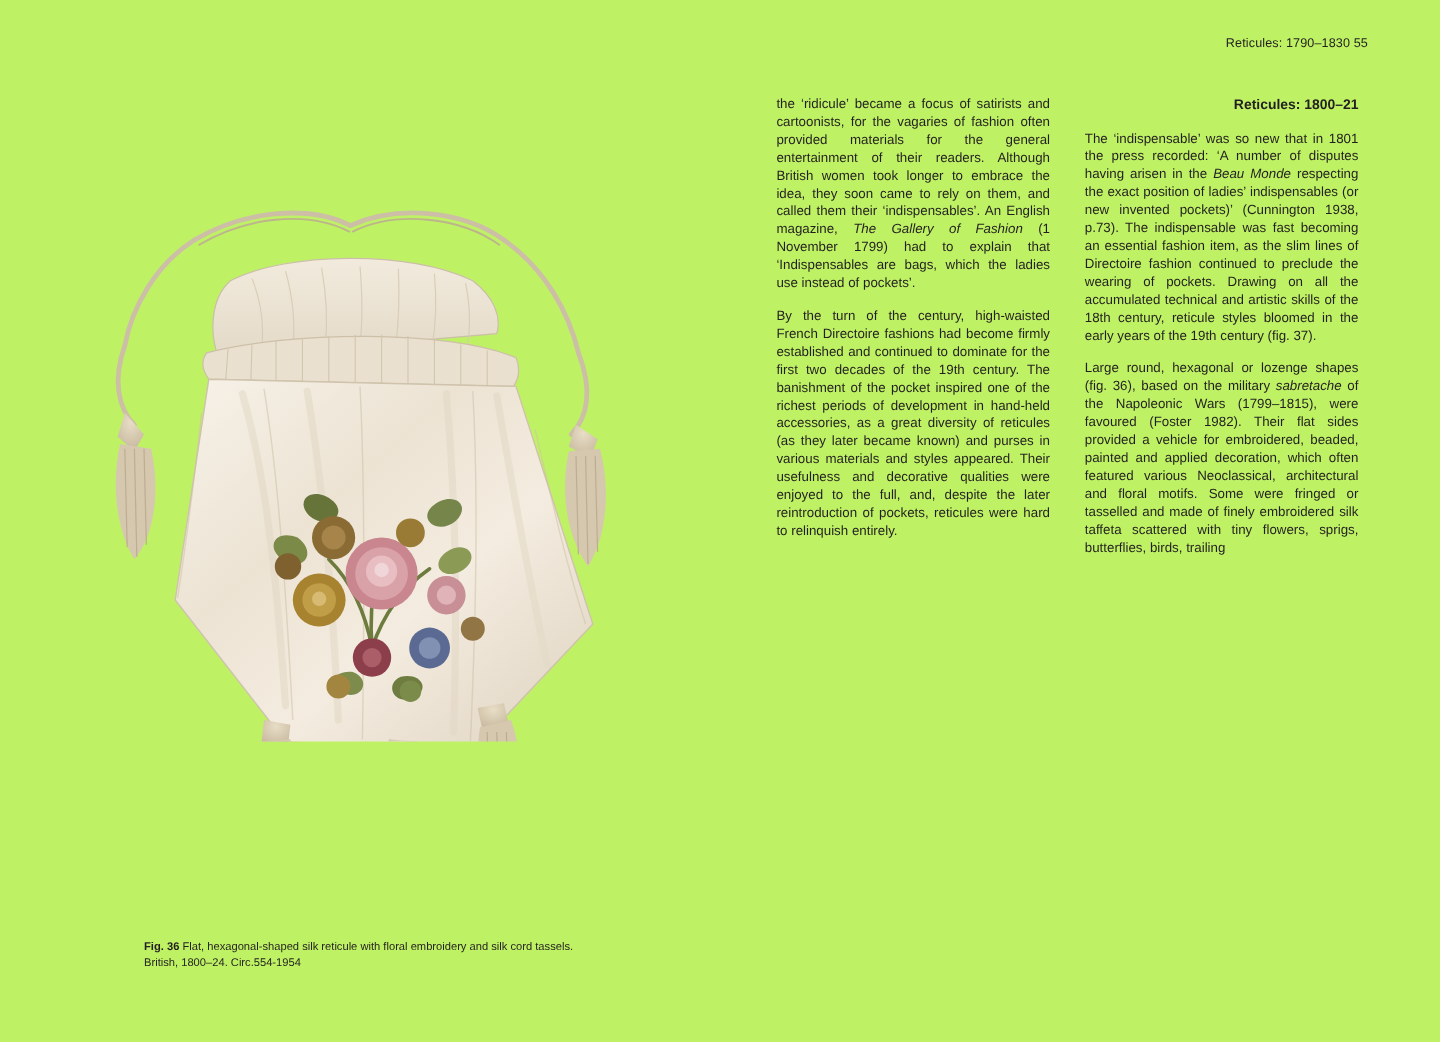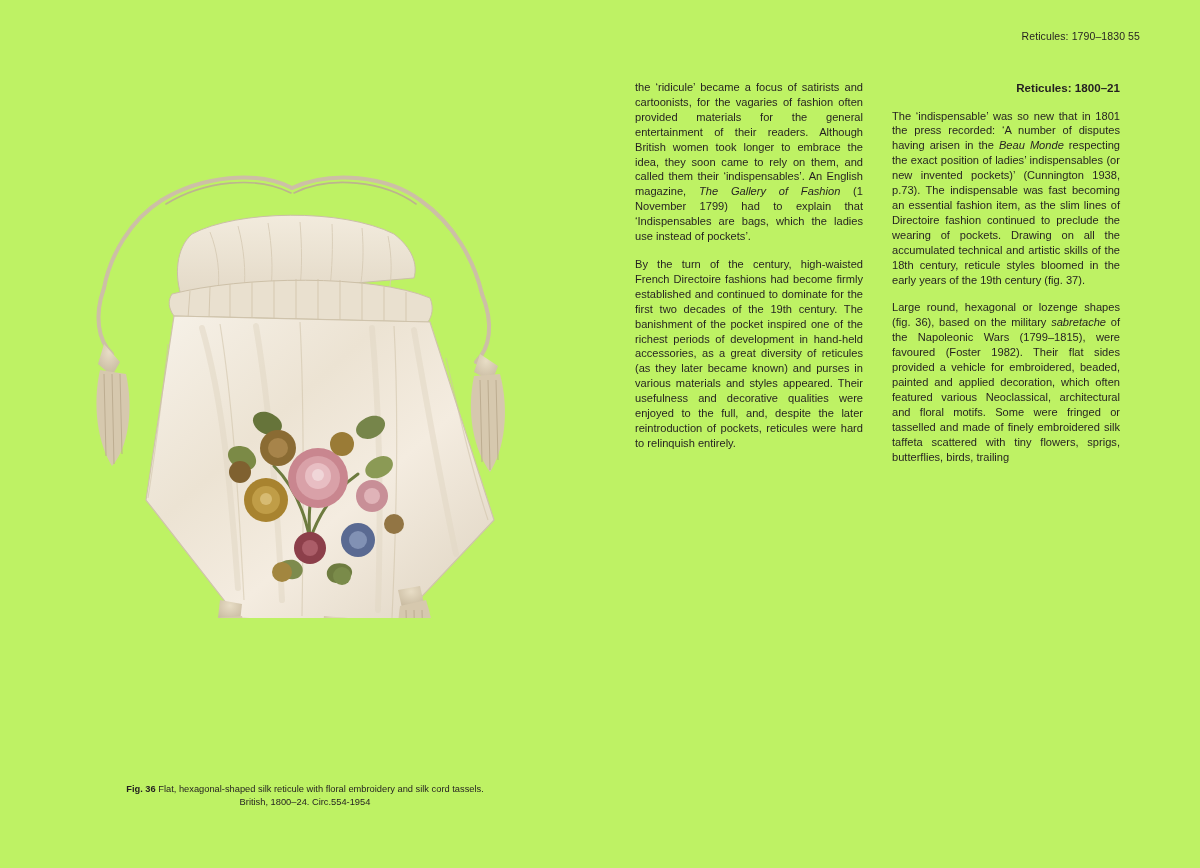--- a/index.html
+++ b/index.html
@@ -47,36 +47,35 @@
     left: 42px;
     top: 148px;
     width: 530px;
     height: 470px;
   }
 
   .fig-caption {
     position: absolute;
     font-size: 9.3px;
     line-height: 1.45;
-    text-align: center;
     color: #231f20;
   }
   .fig-caption b {
     font-weight: bold;
   }
   .caption-36 {
     left: 120px;
     top: 783px;
     width: 370px;
   }
 
   
   .right-page {
     position: absolute;
-    left: 580px;
+    left: 592px;
     top: 0;
     width: 600px;
     height: 720px;
   }
   .col {
     position: absolute;
     top: 80px;
     width: 228px;
     font-size: 11.1px;
     line-height: 1.345;

